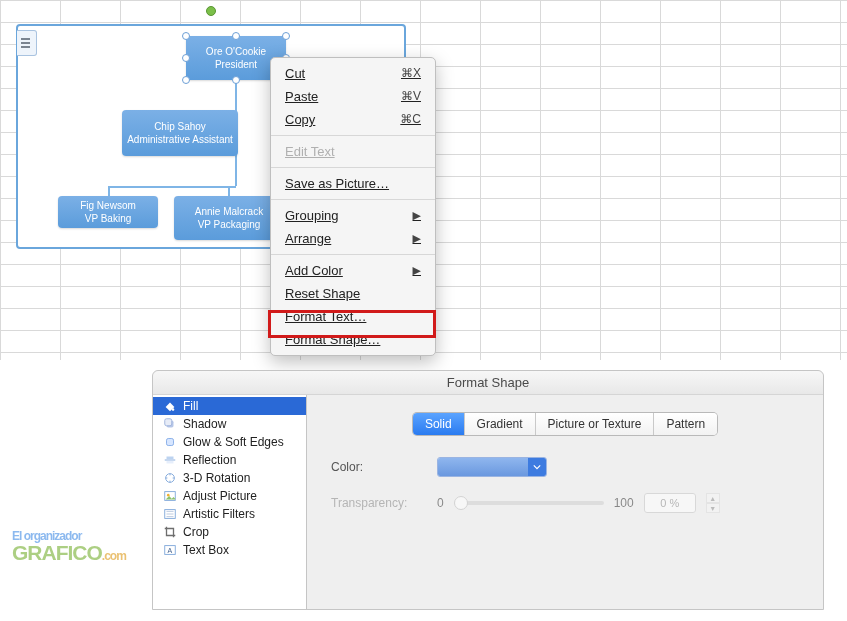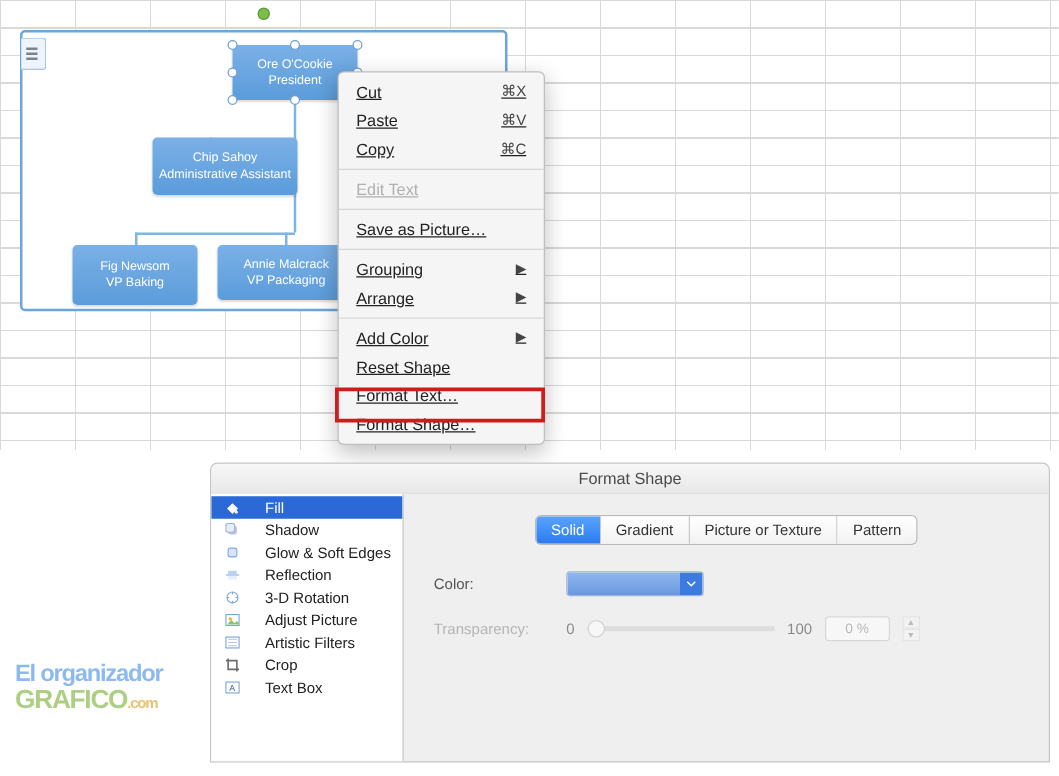--- a/index.html
+++ b/index.html
@@ -98,21 +98,21 @@
     display:flex;
     flex-direction:column;
     justify-content:center;
     padding:2px 4px;
     box-shadow:0 1px 2px rgba(0,0,0,.15);
   }
   .org-box span{display:block; line-height:13px;}
 
   .ob-pres  { left:168px; top:10px;  width:100px; height:44px; }
   .ob-admin { left:104px; top:84px;  width:116px; height:46px; }
-  .ob-bake  { left:40px;  top:170px; width:100px; height:48px; }
+  .ob-bake  { left:40px;  top:170px; width:100px; height:32px; }
   .ob-pack  { left:156px; top:170px; width:110px; height:44px; }
 
   .conn{
     position:absolute;
     background:#7fb5e6;
   }
   .cv1{ left:217px; top:54px; width:2px; height:106px; }
   .ch1{ left:90px;  top:160px; width:128px; height:2px; }
   .cv2{ left:90px;  top:160px; width:2px; height:10px; }
   .cv3{ left:210px; top:160px; width:2px; height:10px; }
@@ -148,21 +148,21 @@
   .hl-box{
     position:absolute;
     border:3px solid #d11a1a;
     pointer-events:none;
   }
   .hl-fs{ left:268px; top:310px; width:168px; height:28px;}
 
   
   .dialog{
     position:absolute;
-    left:168px;
+    left:152px;
     top:370px;
     width:672px;
     height:240px;
     background:#efefef;
     border:1px solid #c5c5c5;
     border-top-left-radius:6px;
     border-top-right-radius:6px;
   }
   .dlg-title{
     height:24px;
@@ -181,21 +181,21 @@
   .side-list{
     width:154px;
     border-right:1px solid #c5c5c5;
     background:#fff;
     overflow:hidden;
     padding-top:2px;
   }
   .li{
     display:flex;
     align-items:center;
-    gap:19px;
+    gap:6px;
     padding:2px 8px 2px 10px;
     font-size:12px;
     color:#222;
     height:18px;
   }
   .li.selected{
     background:#2a69d6;
     color:#fff;
   }
   .li .ic{
@@ -311,21 +311,21 @@
   
   .watermark{
     position:absolute;
     left:12px; top:530px;
     font-family: Arial, sans-serif;
     font-weight:bold;
     line-height:1;
     opacity:.55;
     text-align:left;
   }
-  .watermark .w1{ font-size:19px; color:#2f81e2; letter-spacing:-1px; text-shadow:1px 1px 0 #fff; white-space:nowrap;}
+  .watermark .w1{ font-size:12px; color:#2f81e2; letter-spacing:-1px; text-shadow:1px 1px 0 #fff; white-space:nowrap;}
   .watermark .w2{ font-size:21px; color:#6aa81e; letter-spacing:-1px; text-shadow:1px 1px 0 #fff;}
   .watermark .w2 small{ font-size:12px; color:#d98f00;}
 </style>
 </head>
 <body>
 
 <div class="canvas">
 
   <div class="smartart-frame">
     <div class="green-dot"></div>

